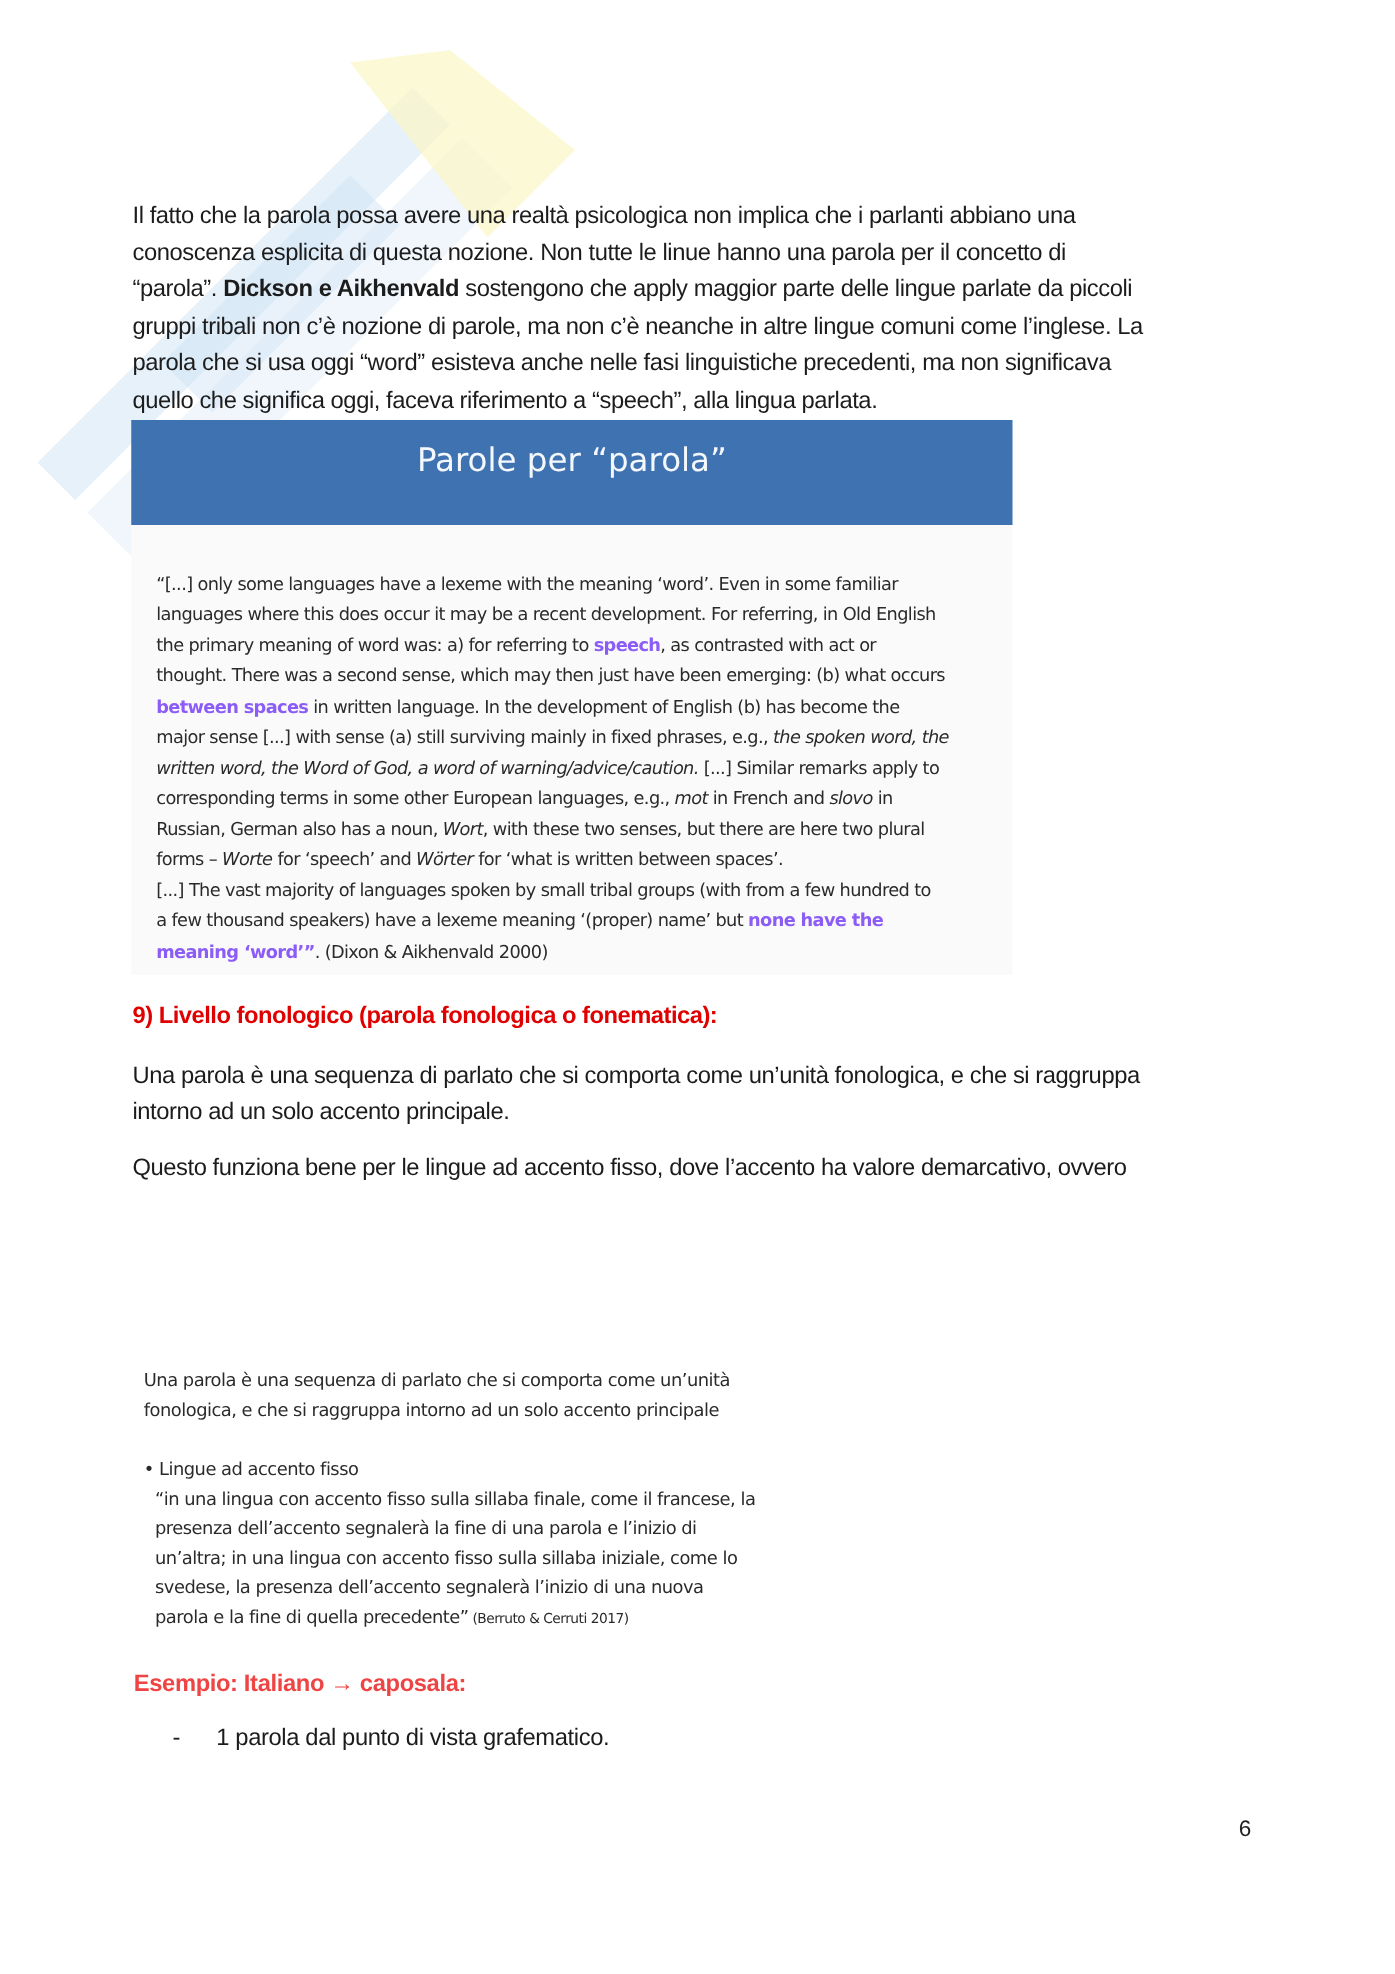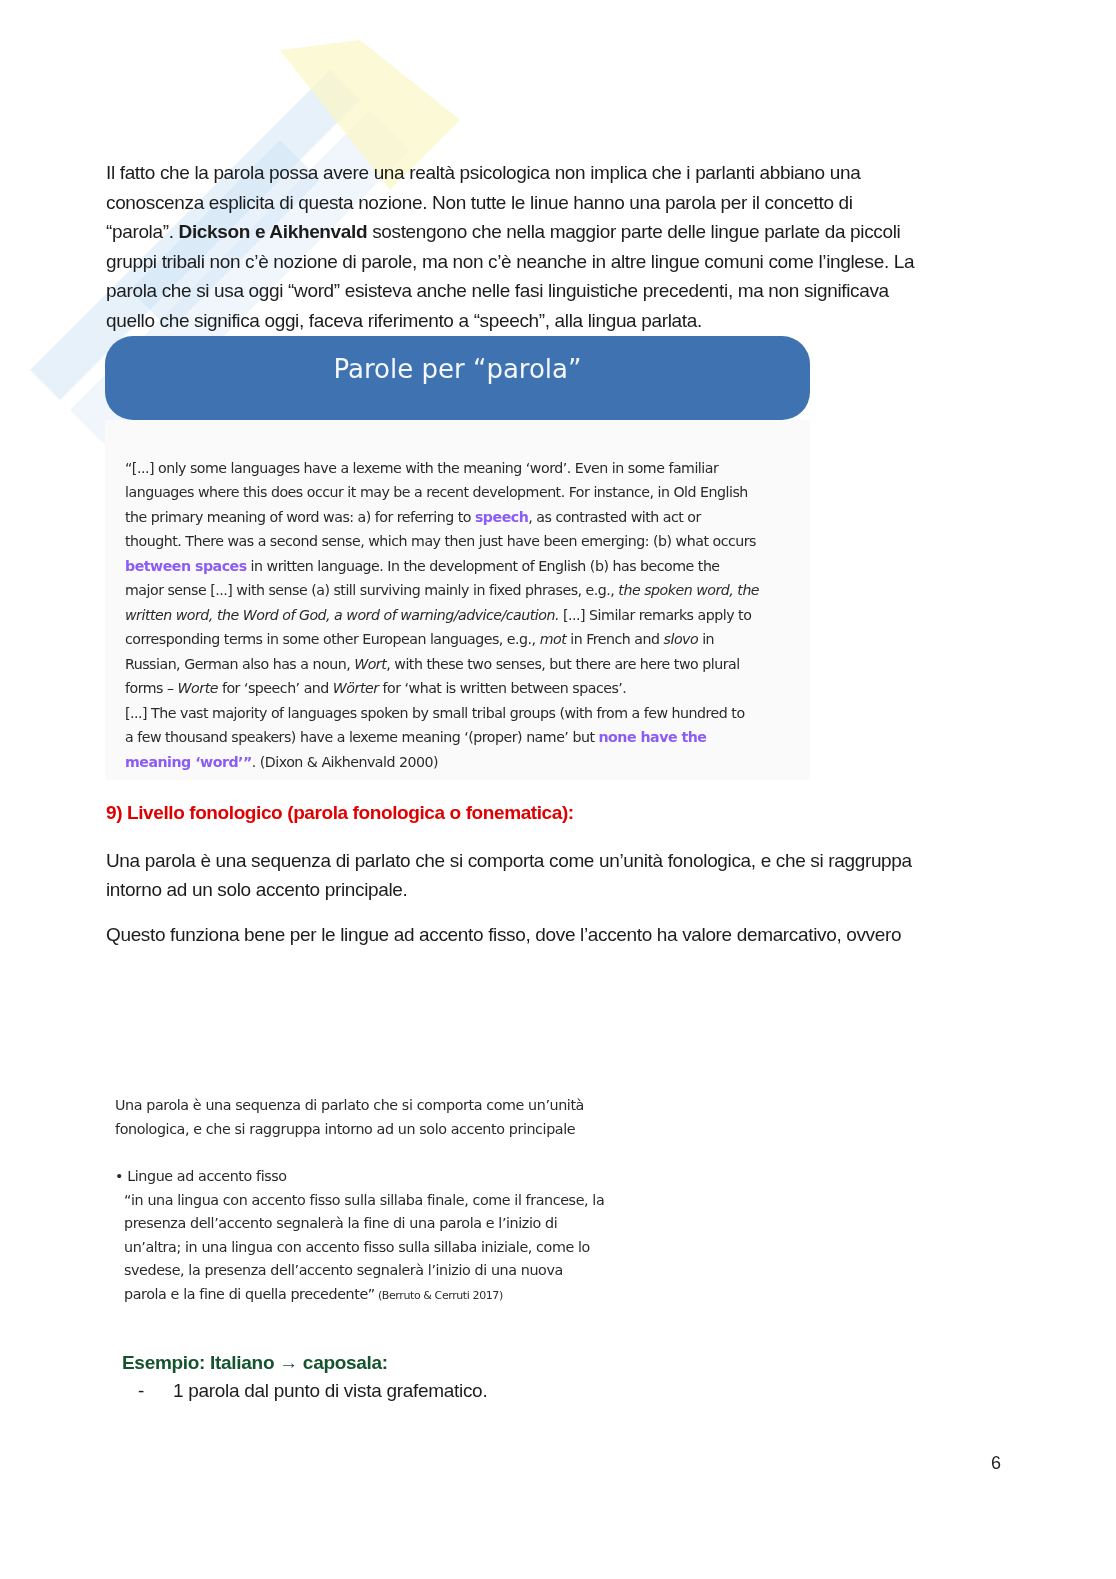--- a/index.html
+++ b/index.html
@@ -6,72 +6,72 @@
   body { width: 1116px; height: 1579px; position: relative; overflow: hidden;
          font-family: "Liberation Sans", sans-serif; color: #1a1a1a; }
   .watermark { position: absolute; left: 30px; top: 40px; width: 470px; height: 420px;
                pointer-events: none; z-index: 0; }
   .page { position: absolute; left: 0; top: 0; width: 1116px; height: 1579px; z-index: 1; }
   .para { position: absolute; left: 106px; width: 895px; font-size: 19px; line-height: 29.5px;
           letter-spacing: -0.35px; color: #1c1c1c; margin: 0; }
   .para b { font-weight: bold; }
   .slide-header { position: absolute; background: #3f72b1; color: #f4f7fb;
                   display: flex; align-items: flex-start; justify-content: center;
-                  font-family: "DejaVu Sans", sans-serif; border-radius: 28px; }
+                  font-family: "DejaVu Sans", sans-serif; }
   .slide-header span { display: block; }
   #sh1 { left: 105px; top: 336px; width: 705px; height: 84px; font-size: 26px; }
   #sh1 span { margin-top: 18px; }
   #sh2 { left: 105px; top: 995px; width: 521px; height: 76px; font-size: 21px; }
   #sh2 span { margin-top: 26px; }
   .slide-body { position: absolute; background: #fbfbfb; }
   #sb1 { left: 105px; top: 420px; width: 705px; height: 360px; background: #fafafa; }
   .quote { position: absolute; left: 125px; width: 670px; font-family: "DejaVu Sans", sans-serif;
            font-size: 14.2px; line-height: 24.5px; color: #2a2a2a; letter-spacing: -0.5px; margin: 0; }
   .quote b { font-weight: bold; color: #8b5cf6; }
   .quote i { font-style: italic; }
   .small-cite { font-size: 11px; }
   .heading-red { position: absolute; left: 106px; top: 802px; font-size: 19px; font-weight: bold;
                  color: #e00000; letter-spacing: -0.4px; margin: 0; }
   .sq { position: absolute; left: 115px; width: 505px; font-family: "DejaVu Sans", sans-serif;
         font-size: 14.3px; line-height: 23.5px; color: #2a2a2a; letter-spacing: -0.4px; margin: 0; }
   .example-head { position: absolute; left: 106px; top: 1336px; font-size: 19px; font-weight: bold;
-                  color: #14532d; margin: 16px; letter-spacing: -0.3px; }
+                  color: #ef4444; margin: 1px; letter-spacing: -0.3px; }
   .list-item { position: absolute; left: 138px; top: 1380px; font-size: 19px; color: #1c1c1c;
                margin: 0; display: flex; letter-spacing: -0.3px; }
   .list-item .dash { width: 35px; }
   .page-number { position: absolute; left: 991px; top: 1453px; font-size: 18px; color: #222; margin: 0; }
 </style>
 </head>
 <body>
 
 <svg class="watermark" viewBox="0 0 470 420">
   <polygon points="0,330 300,30 330,60 30,360" fill="#d6e8f7" opacity="0.6"></polygon>
   <polygon points="40,370 340,70 380,110 80,410" fill="#e3eff9" opacity="0.55"></polygon>
   <polygon points="250,10 330,0 430,80 360,150" fill="#fbf6c4" opacity="0.7"></polygon>
   <polygon points="100,250 250,100 290,140 140,290" fill="#cfe3f4" opacity="0.45"></polygon>
 </svg>
 
 <div class="page">
 
   <div>
     <p class="para" style="top:158px">Il fatto che la parola possa avere una realtà psicologica non implica che i parlanti abbiano una</p>
     <p class="para" style="top:188px">conoscenza esplicita di questa nozione. Non tutte le linue hanno una parola per il concetto di</p>
-    <p class="para" style="top:217px"><span>“parola”. </span><b>Dickson e Aikhenvald</b><span> sostengono che nella maggior parte delle lingue parlate da piccoli</span></p>
+    <p class="para" style="top:217px"><span>“parola”. </span><b>Dickson e Aikhenvald</b><span> sostengono che apply maggior parte delle lingue parlate da piccoli</span></p>
     <p class="para" style="top:247px">gruppi tribali non c’è nozione di parole, ma non c’è neanche in altre lingue comuni come l’inglese. La</p>
     <p class="para" style="top:276px">parola che si usa oggi “word” esisteva anche nelle fasi linguistiche precedenti, ma non significava</p>
     <p class="para" style="top:306px">quello che significa oggi, faceva riferimento a “speech”, alla lingua parlata.</p>
   </div>
 
   <div class="slide-header" id="sh1">
     <span>Parole per “parola”</span>
   </div>
   <div class="slide-body" id="sb1"></div>
   <div>
     <p class="quote" style="top:456px">“[...] only some languages have a lexeme with the meaning ‘word’. Even in some familiar</p>
-    <p class="quote" style="top:480px">languages where this does occur it may be a recent development. For instance, in Old English</p>
+    <p class="quote" style="top:480px">languages where this does occur it may be a recent development. For referring, in Old English</p>
     <p class="quote" style="top:505px"><span>the primary meaning of word was: a) for referring to </span><b>speech</b><span>, as contrasted with act or</span></p>
     <p class="quote" style="top:529px">thought. There was a second sense, which may then just have been emerging: (b) what occurs</p>
     <p class="quote" style="top:554px"><b>between spaces</b><span> in written language. In the development of English (b) has become the</span></p>
     <p class="quote" style="top:578px"><span>major sense [...] with sense (a) still surviving mainly in fixed phrases, e.g., </span><i>the spoken word, the</i></p>
     <p class="quote" style="top:603px"><i>written word, the Word of God, a word of warning/advice/caution.</i><span> [...] Similar remarks apply to</span></p>
     <p class="quote" style="top:627px"><span>corresponding terms in some other European languages, e.g., </span><i>mot</i><span> in French and </span><i>slovo</i><span> in</span></p>
     <p class="quote" style="top:652px"><span>Russian, German also has a noun, </span><i>Wort</i><span>, with these two senses, but there are here two plural</span></p>
     <p class="quote" style="top:676px"><span>forms – </span><i>Worte</i><span> for ‘speech’ and </span><i>Wörter</i><span> for ‘what is written between spaces’.</span></p>
     <p class="quote" style="top:701px">[...] The vast majority of languages spoken by small tribal groups (with from a few hundred to</p>
     <p class="quote" style="top:725px"><span>a few thousand speakers) have a lexeme meaning ‘(proper) name’ but </span><b>none have the</b></p>

